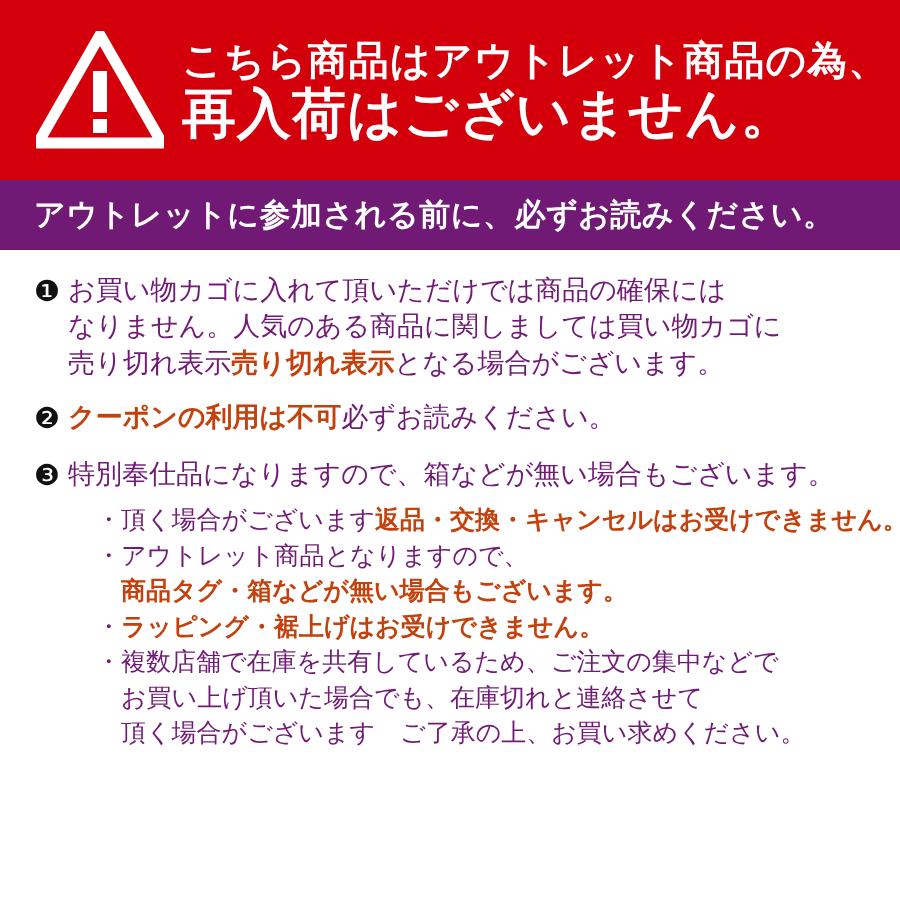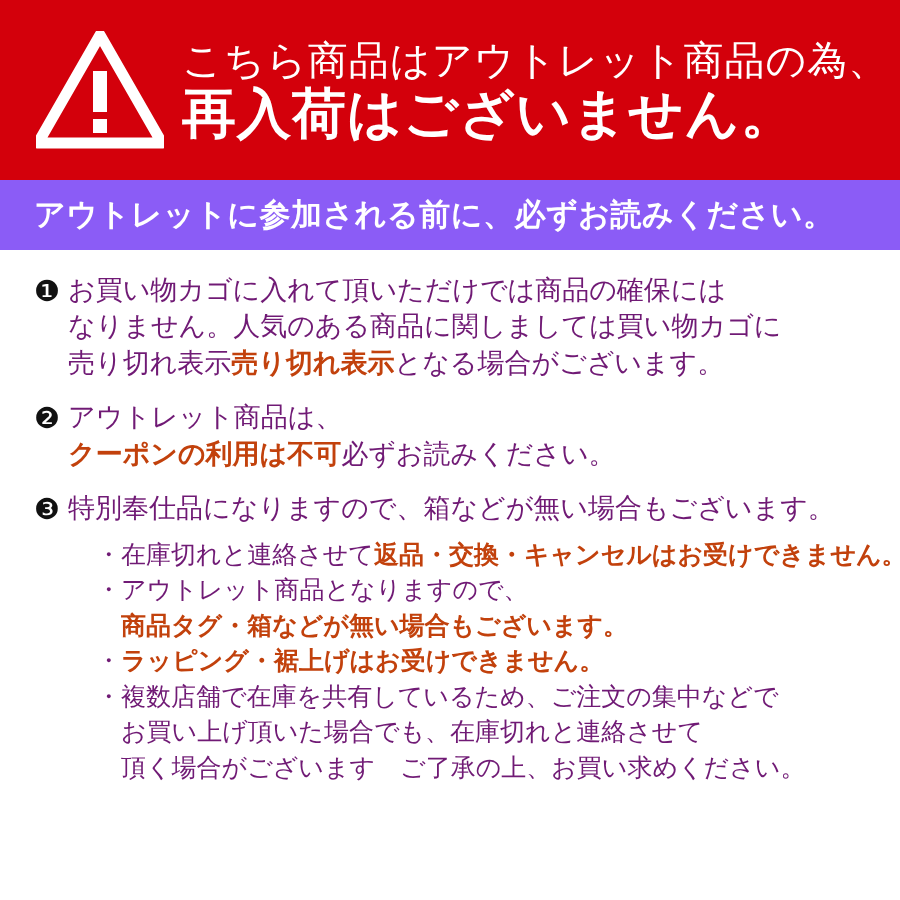--- a/index.html
+++ b/index.html
@@ -38,35 +38,35 @@
     display: block;
   }
   .banner-text {
     flex: 1 1 auto;
     color: #ffffff;
     text-align: left;
     line-height: 1.05;
   }
   .banner-line1 {
     font-size: 40px;
-    font-weight: normal;
+    font-weight: bold;
     letter-spacing: 1px;
     margin-bottom: 4px;
     white-space: nowrap;
   }
   .banner-line2 {
     font-size: 54px;
     font-weight: bold;
     letter-spacing: 1px;
     white-space: nowrap;
   }
 
   
   .black-strip {
-    background: #8b5cf6;
+    background: #701a75;
     height: 70px;
     display: flex;
     align-items: center;
     padding-left: 34px;
     box-sizing: border-box;
   }
   .black-strip-text {
     color: #ffffff;
     font-size: 31px;
     font-weight: bold;
@@ -164,40 +164,37 @@
         <span class="ln">
           <span class="bk">売り切れ表示</span><span class="red">売り切れ表示</span><span class="bk">となる場合がございます。</span>
         </span>
       </div>
     </div>
 
     <div class="item">
       <div class="num">❷</div>
       <div class="item-body">
         <span class="ln">
-          <span class="bk">アウトレット商品は、</span>
-        </span>
-        <span class="ln">
           <span class="red">クーポンの利用は不可</span><span class="bk">必ずお読みください。</span>
         </span>
       </div>
     </div>
 
     <div class="item item3-wrap">
       <div class="num">❸</div>
       <div class="item-body">
         <span class="ln">
           <span class="bk">特別奉仕品になりますので、箱などが無い場合もございます。</span>
         </span>
 
         <div class="sub-list">
 
           <div class="sub">
             <span class="sub-line">
-              <span class="bk">・在庫切れと連絡させて</span><span class="red">返品・交換・キャンセルはお受けできません。</span>
+              <span class="bk">・頂く場合がございます</span><span class="red">返品・交換・キャンセルはお受けできません。</span>
             </span>
           </div>
 
           <div class="sub">
             <span class="sub-line">
               <span class="bk">・アウトレット商品となりますので、</span>
             </span>
             <span class="sub-line">
               <span class="bk">　</span><span class="red">商品タグ・箱などが無い場合もございます。</span>
             </span>

